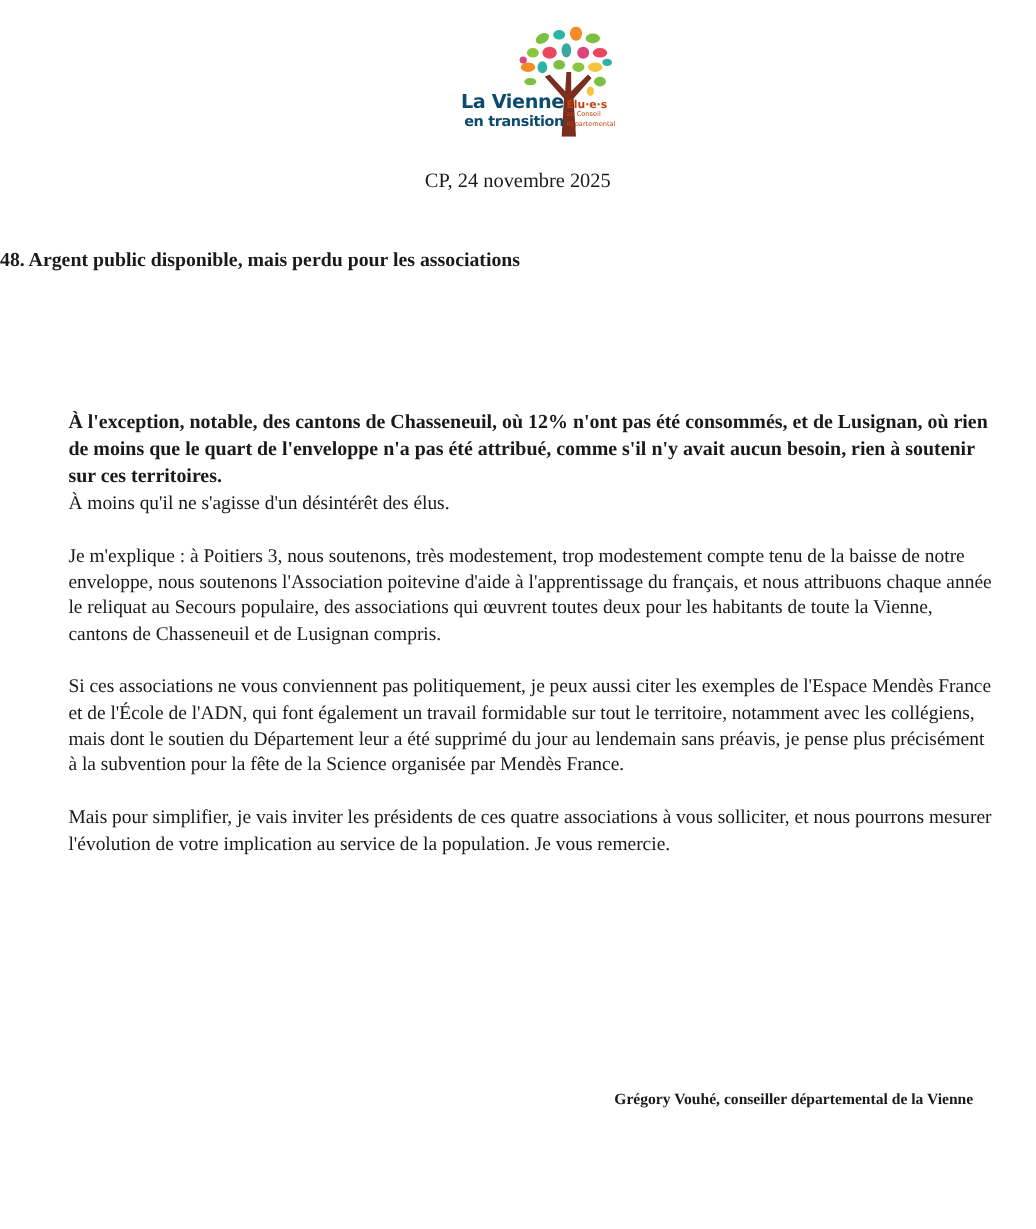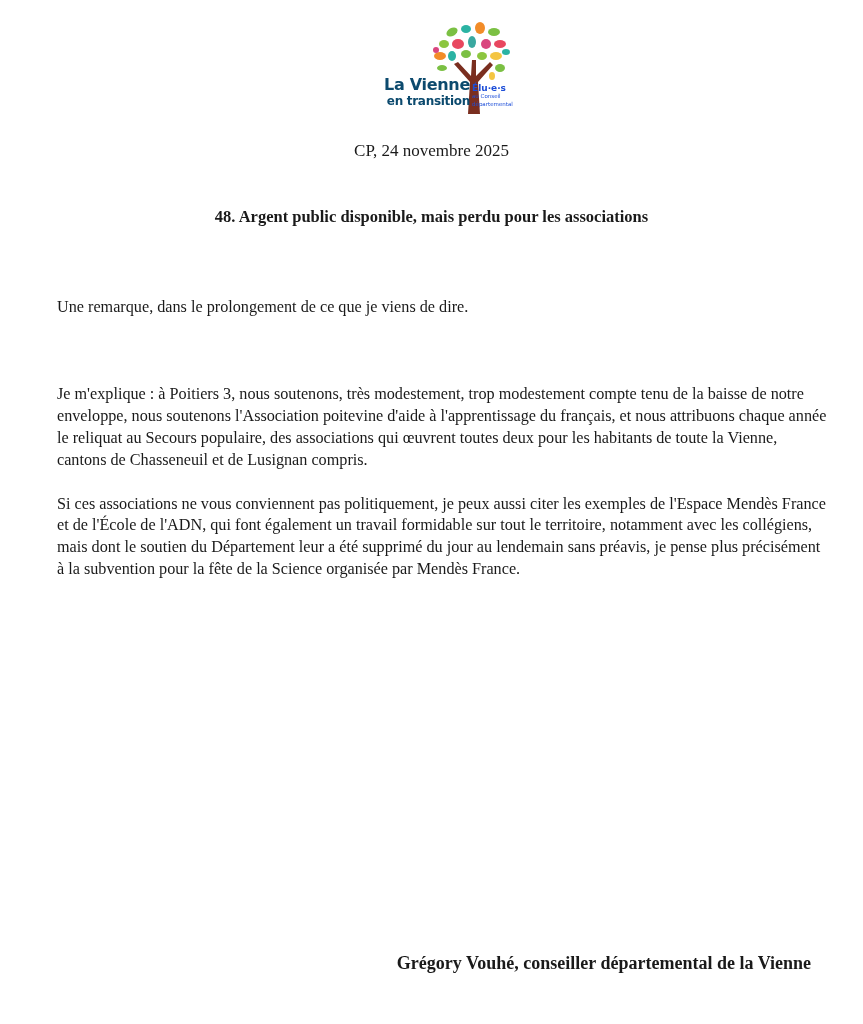--- a/index.html
+++ b/index.html
@@ -4,30 +4,30 @@
 <style>
   html, body { margin: 0; padding: 0; background: #ffffff; }
   body { width: 863px; height: 1024px; position: relative; overflow: hidden;
          font-family: "Liberation Serif", "DejaVu Serif", serif; color: #1a1a1a; }
   .logo { position: absolute; left: 350px; top: 22px; width: 180px; height: 92px; }
   .logo-text { position: absolute; left: 0; top: 54px; font-family: "DejaVu Sans", sans-serif;
                font-weight: bold; color: #0c4a6e; line-height: 17px; }
   .logo-text .l1 { font-size: 16px; display: block; text-align: right; width: 120px; letter-spacing: -0.3px;}
   .logo-text .l2 { font-size: 12px; display: block; text-align: right; width: 120px; letter-spacing: -0.3px;}
   .logo-side { position: absolute; left: 122px; top: 62px; font-family: "DejaVu Sans", sans-serif;
-               color: #1d4ed8; line-height: 8px; }
+               color: #c2410c; line-height: 8px; }
   .logo-side .s1 { font-size: 9px; font-weight: bold; display:block; }
   .logo-side .s2 { font-size: 5.5px; display:block; }
   .logo-tree { position: absolute; left: 82px; top: 0; width: 80px; height: 92px; }
   .date { position: absolute; top: 141px; left: 0; width: 863px; text-align: center; font-size: 17px; }
-  .title { position: absolute; top: 207px; left: 0; width: 863px; text-align: center; font-size: 16.5px; font-weight: bold; }
+  .title { position: absolute; top: 207px; left: 0; width: 863px; text-align: left; font-size: 16.5px; font-weight: bold; }
   .body { position: absolute; top: 297px; left: 57px; width: 770px; font-size: 16.2px; line-height: 21.8px; }
   .body p { margin: 0 0 22px 0; }
   .body b { font-weight: bold; font-size: 16.6px; }
-  .sig { position: absolute; top: 953px; right: 52px; font-size: 18px; font-weight: bold; }
+  .sig { position: absolute; top: 908px; right: 52px; font-size: 13px; font-weight: bold; }
 </style>
 </head>
 <body>
 
 <div class="logo">
   <svg class="logo-tree" viewBox="0 0 80 92">
     <path d="M36 92 L38 60 L22 42 L26 40 L39 54 L40 38 L44 38 L44 54 L58 40 L61 43 L46 60 L48 92 Z" fill="#7a2e1f"></path>
     <ellipse cx="20" cy="10" rx="6" ry="4" fill="#7bc043" transform="rotate(-30 20 10)"></ellipse>
     <ellipse cx="34" cy="7" rx="5" ry="4" fill="#2bb3a3"></ellipse>
     <ellipse cx="48" cy="6" rx="5" ry="6" fill="#f28c28"></ellipse>
@@ -57,21 +57,23 @@
     <span class="s2">au Conseil</span>
     <span class="s2">départemental</span>
   </div>
 </div>
 
 <div class="date">CP, 24 novembre 2025</div>
 <div class="title">48. Argent public disponible, mais perdu pour les associations</div>
 
 <div class="body">
   <p>
-    <span>Une remarque, dans le prolongement de ce que je viens de dire.</span><br>
     <br>
     <br>
+    <b>À l'exception, notable, des cantons de Chasseneuil, où 12% n'ont pas été consommés, et de Lusignan, où rien de moins que le quart de l'enveloppe n'a pas été attribué, comme s'il n'y avait aucun besoin, rien à soutenir sur ces territoires.</b><br>
+    <span>À moins qu'il ne s'agisse d'un désintérêt des élus.</span>
   </p>
   <p>Je m'explique : à Poitiers 3, nous soutenons, très modestement, trop modestement compte tenu de la baisse de notre enveloppe, nous soutenons l'Association poitevine d'aide à l'apprentissage du français, et nous attribuons chaque année le reliquat au Secours populaire, des associations qui œuvrent toutes deux pour les habitants de toute la Vienne, cantons de Chasseneuil et de Lusignan compris.</p>
   <p>Si ces associations ne vous conviennent pas politiquement, je peux aussi citer les exemples de l'Espace Mendès France et de l'École de l'ADN, qui font également un travail formidable sur tout le territoire, notamment avec les collégiens, mais dont le soutien du Département leur a été supprimé du jour au lendemain sans préavis, je pense plus précisément à la subvention pour la fête de la Science organisée par Mendès France.</p>
+  <p>Mais pour simplifier, je vais inviter les présidents de ces quatre associations à vous solliciter, et nous pourrons mesurer l'évolution de votre implication au service de la population. Je vous remercie.</p>
 </div>
 
 <div class="sig">Grégory Vouhé, conseiller départemental de la Vienne</div>
 
 </body></html>

